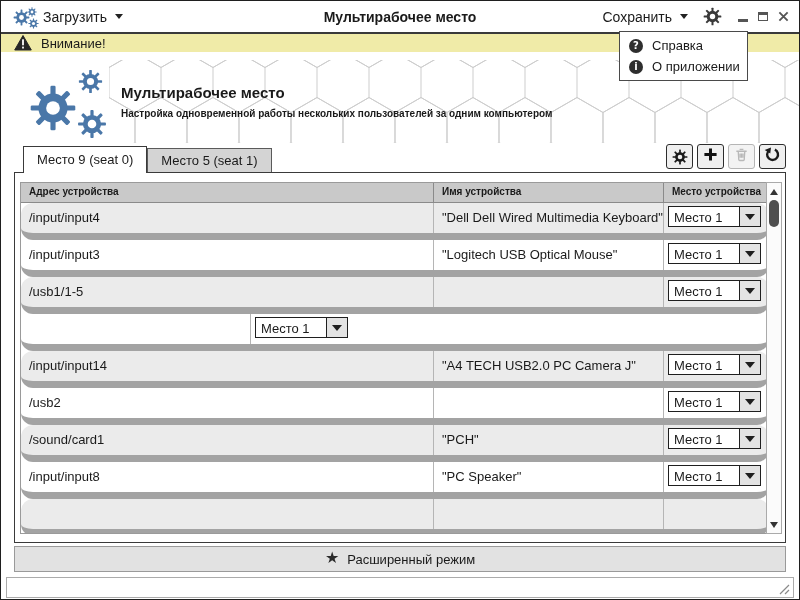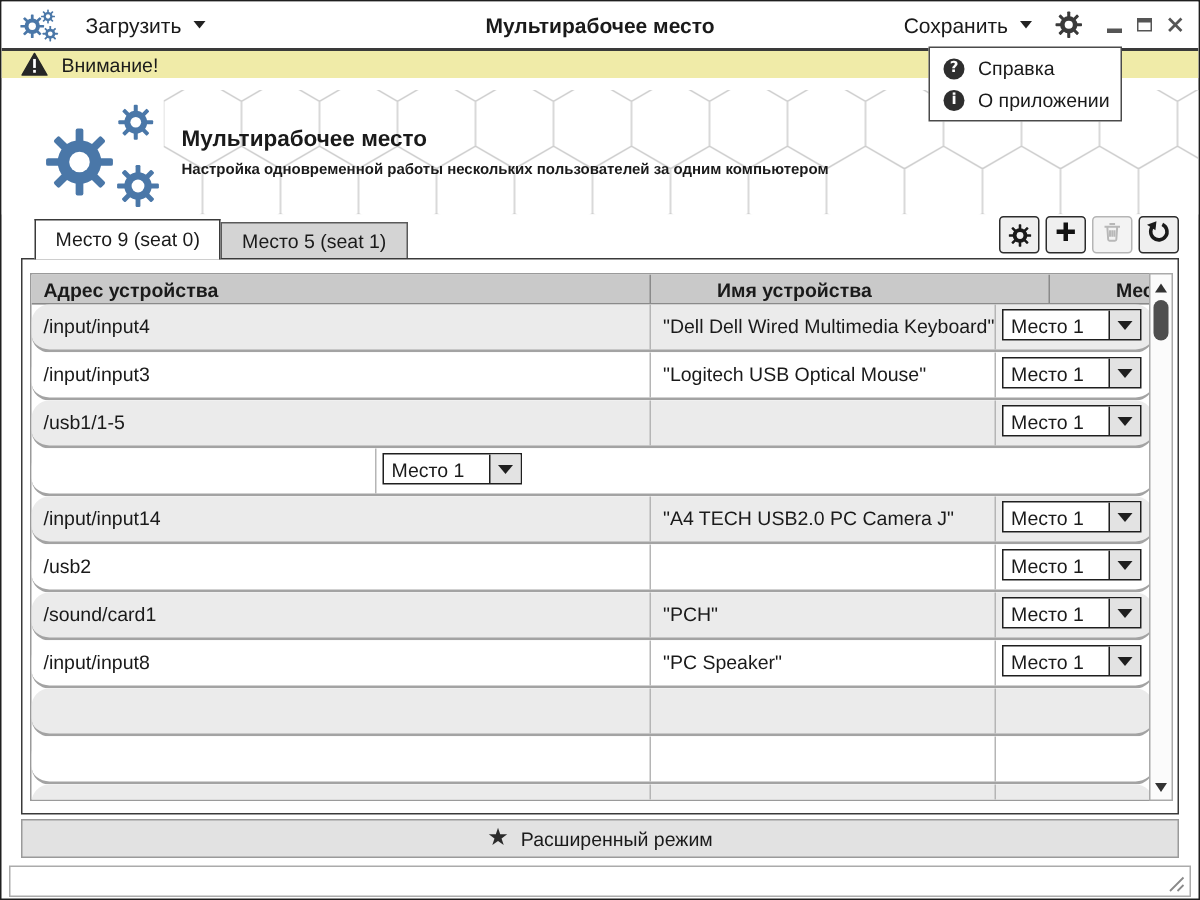--- a/index.html
+++ b/index.html
@@ -8,21 +8,21 @@
 
   
   .titlebar{position:absolute;left:0;top:0;right:0;height:31px;border-bottom:2px solid #3a3a3a;
             display:flex;align-items:center;background:#fff;}
   .tb-logo{position:relative;width:30px;height:27px;margin-left:12px;flex:0 0 auto;}
   .g{position:absolute;display:block;}
   .tb-logo .g1{left:0;top:6px;width:17px;height:17px;}
   .tb-logo .g2{left:14px;top:0;width:10px;height:10px;}
   .tb-logo .g3{left:15px;top:12px;width:11px;height:11px;}
   .menu-trigger{display:flex;align-items:center;gap:8px;font-size:14px;cursor:default;}
-  .tb-load{margin-left:14px;}
+  .tb-load{}
   .caret{width:0;height:0;border-left:4.5px solid transparent;border-right:4.5px solid transparent;
          border-top:5.5px solid #222;}
   .tb-title{position:absolute;left:150px;right:150px;text-align:center;font-size:14px;font-weight:600;pointer-events:none;}
   .tb-right{margin-left:auto;display:flex;align-items:center;gap:15px;margin-right:10px;}
   .tb-gear{width:19px;height:19px;}
   .win-controls{display:flex;align-items:center;gap:8px;}
   .wc{display:flex;align-items:center;justify-content:center;width:12px;height:14px;}
   .min-glyph{width:10px;height:3px;background:#555;margin-top:7px;}
   .max-glyph{width:10px;height:9px;box-sizing:border-box;border:1.5px solid #555;border-top:3.5px solid #555;}
 
@@ -60,27 +60,27 @@
   .toolbar{margin-left:auto;display:flex;gap:4px;align-items:flex-end;padding-bottom:3px;}
   .tool-btn{width:27px;height:25px;box-sizing:border-box;border:1.5px solid #2d2d2d;border-radius:3px;
             background:#efefef;display:flex;align-items:center;justify-content:center;cursor:default;}
   .tool-btn.disabled{border-color:#b5b5b5;background:#f3f3f3;}
 
   
   .content{position:absolute;top:171px;left:13px;right:13px;height:369px;border:1px solid #3a3a3a;background:#fff;}
   .table{position:absolute;left:5px;top:9px;width:750px;height:352px;overflow:hidden;
          border:1px solid #9a9a9a;box-sizing:border-box;background:#fff;}
   .thead{display:flex;height:19px;background:#c9c9c9;border-bottom:1px solid #8a8a8a;
-         font-weight:bold;font-size:13px;gap:36px;}
+         font-weight:bold;font-size:10px;}
   .th{box-sizing:border-box;padding:3px 0 0 8px;white-space:nowrap;overflow:hidden;}
   .c1{width:413px;}
   .c2{width:230px;}
   .c3{flex:1;}
   .th.c1,.th.c2{border-right:1px solid #8a8a8a;}
-  .row{display:flex;height:30px;border-bottom:2px solid #a3a3a3;font-size:13px;background:#fff;border-radius:12px;}
+  .row{display:flex;height:30px;border-bottom:7px solid #a3a3a3;font-size:13px;background:#fff;border-radius:12px;}
   .row.alt{background:#ebebeb;}
   .cell{box-sizing:border-box;padding:7px 0 0 8px;white-space:nowrap;overflow:hidden;}
   .cell.c1,.cell.c2{border-right:1px solid #b5b5b5;}
   .seat-cell{padding:3px 0 0 4px;}
   .combo{width:93px;height:21px;box-sizing:border-box;border:1.5px solid #1f1f1f;background:#fff;
          display:flex;align-items:stretch;cursor:default;}
   .combo-text{flex:1;padding:3px 0 0 5px;font-size:13px;white-space:nowrap;overflow:hidden;}
   .combo-arrow{width:20px;border-left:1.5px solid #1f1f1f;background:#e3e3e3;
                display:flex;align-items:center;justify-content:center;}
   .tri-down{width:0;height:0;border-left:5px solid transparent;border-right:5px solid transparent;

